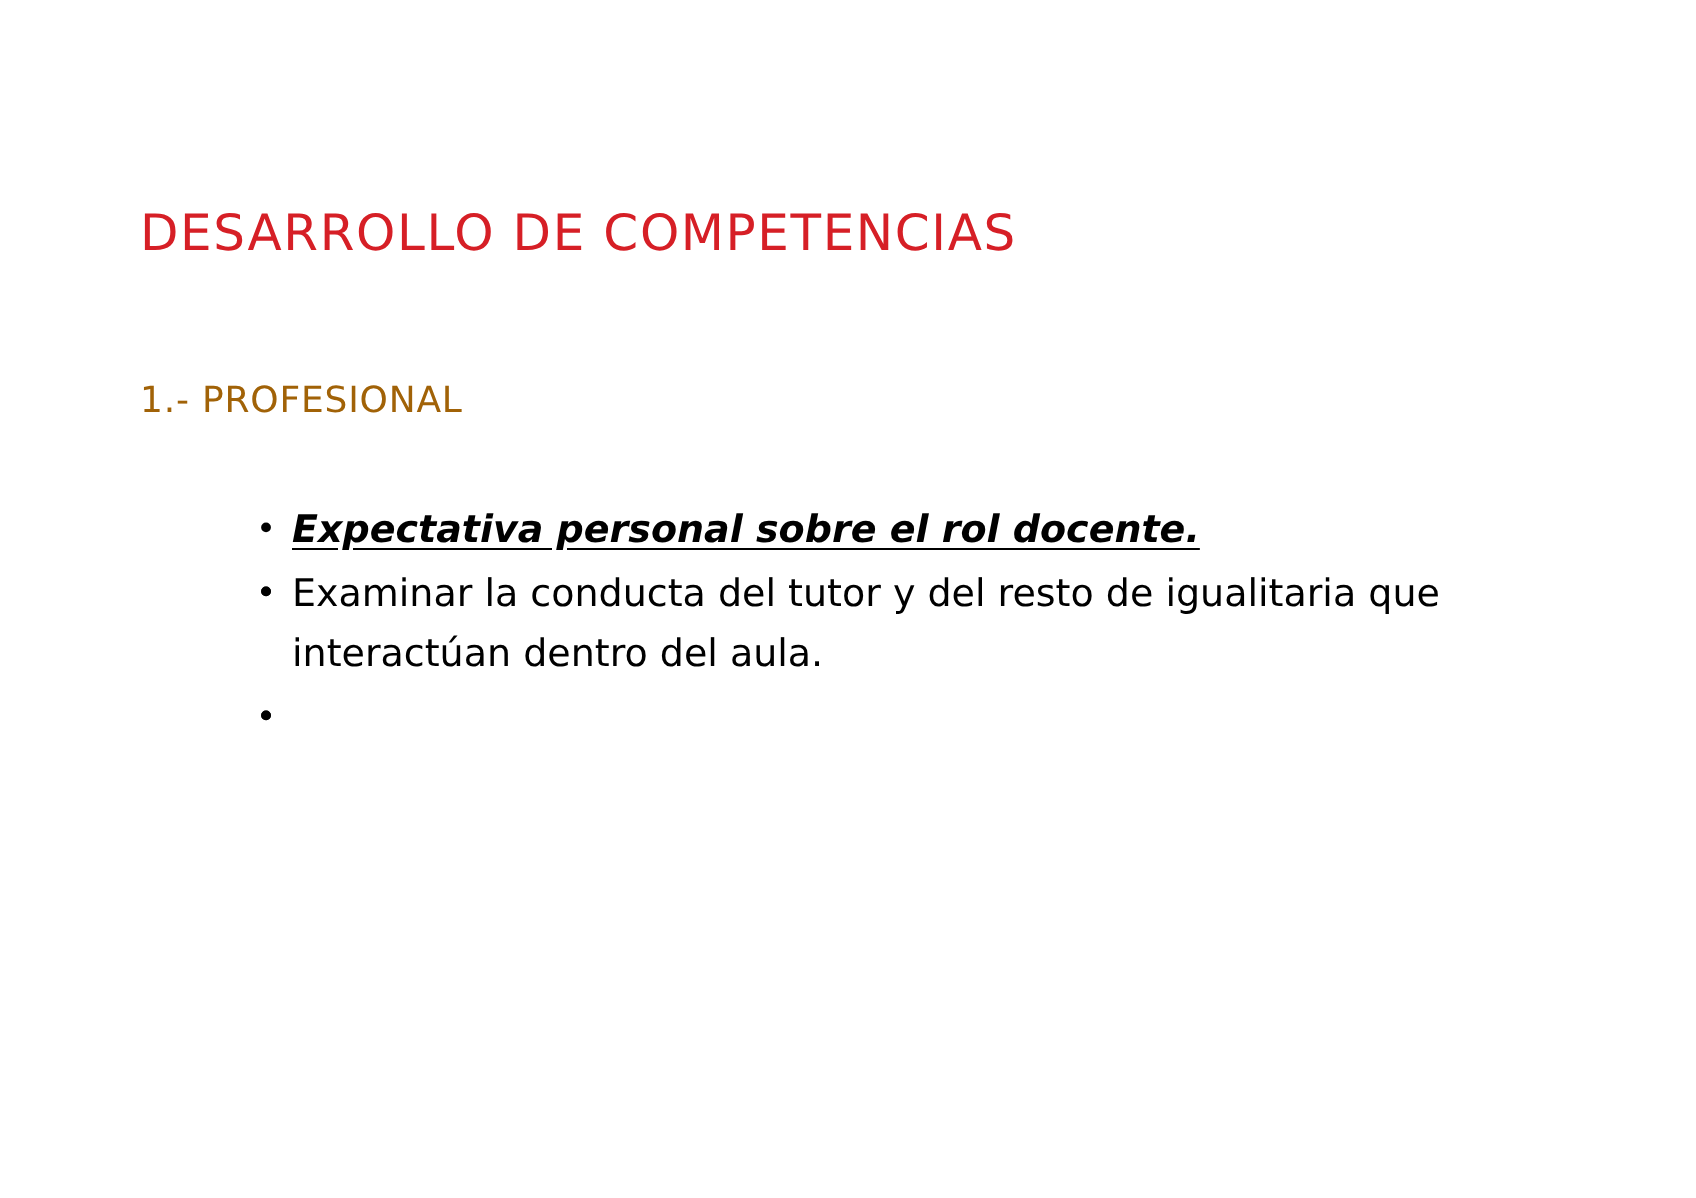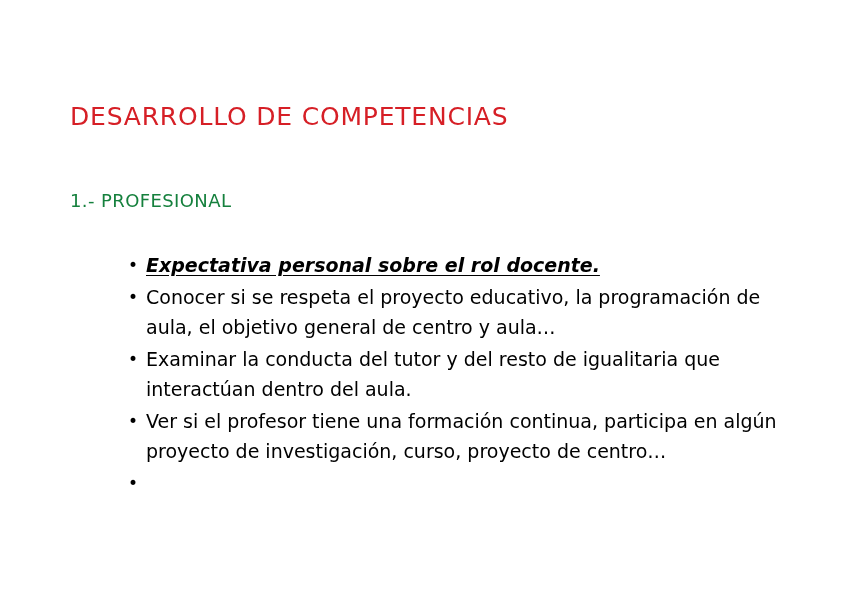--- a/index.html
+++ b/index.html
@@ -85,42 +85,40 @@
     text-underline-offset: 3px;
   }
 </style>
 </head>
 <body>
 
 <div id="slide" style="background: rgb(255, 255, 255);">
 
   <h1 class="slide-title" style="color: rgb(214, 31, 38);">DESARROLLO DE COMPETENCIAS</h1>
 
-  <h2 class="section-heading" style="color: #15803d;">1.- PROFESIONAL</h2>
+  <h2 class="section-heading" style="color: #a16207;">1.- PROFESIONAL</h2>
 
   <ul class="bullet-list">
 
     <li class="bullet-item emphasis">
       <span class="bullet-marker">•</span>
       <span class="bullet-text">Expectativa personal sobre el rol docente.</span>
     </li>
 
     <li class="bullet-item">
       <span class="bullet-marker">•</span>
-      <span class="bullet-text">Conocer si se respeta el proyecto educativo, la programación de aula, el objetivo general de centro y aula…</span>
     </li>
 
     <li class="bullet-item">
       <span class="bullet-marker">•</span>
       <span class="bullet-text">Examinar la conducta del tutor y del resto de igualitaria que interactúan dentro del aula.</span>
     </li>
 
     <li class="bullet-item">
       <span class="bullet-marker">•</span>
-      <span class="bullet-text">Ver si el profesor tiene una formación continua, participa en algún proyecto de investigación, curso, proyecto de centro…</span>
     </li>
 
     <li class="bullet-item">
       <span class="bullet-marker">•</span>
     </li>
 
   </ul>
 
 </div>
 

